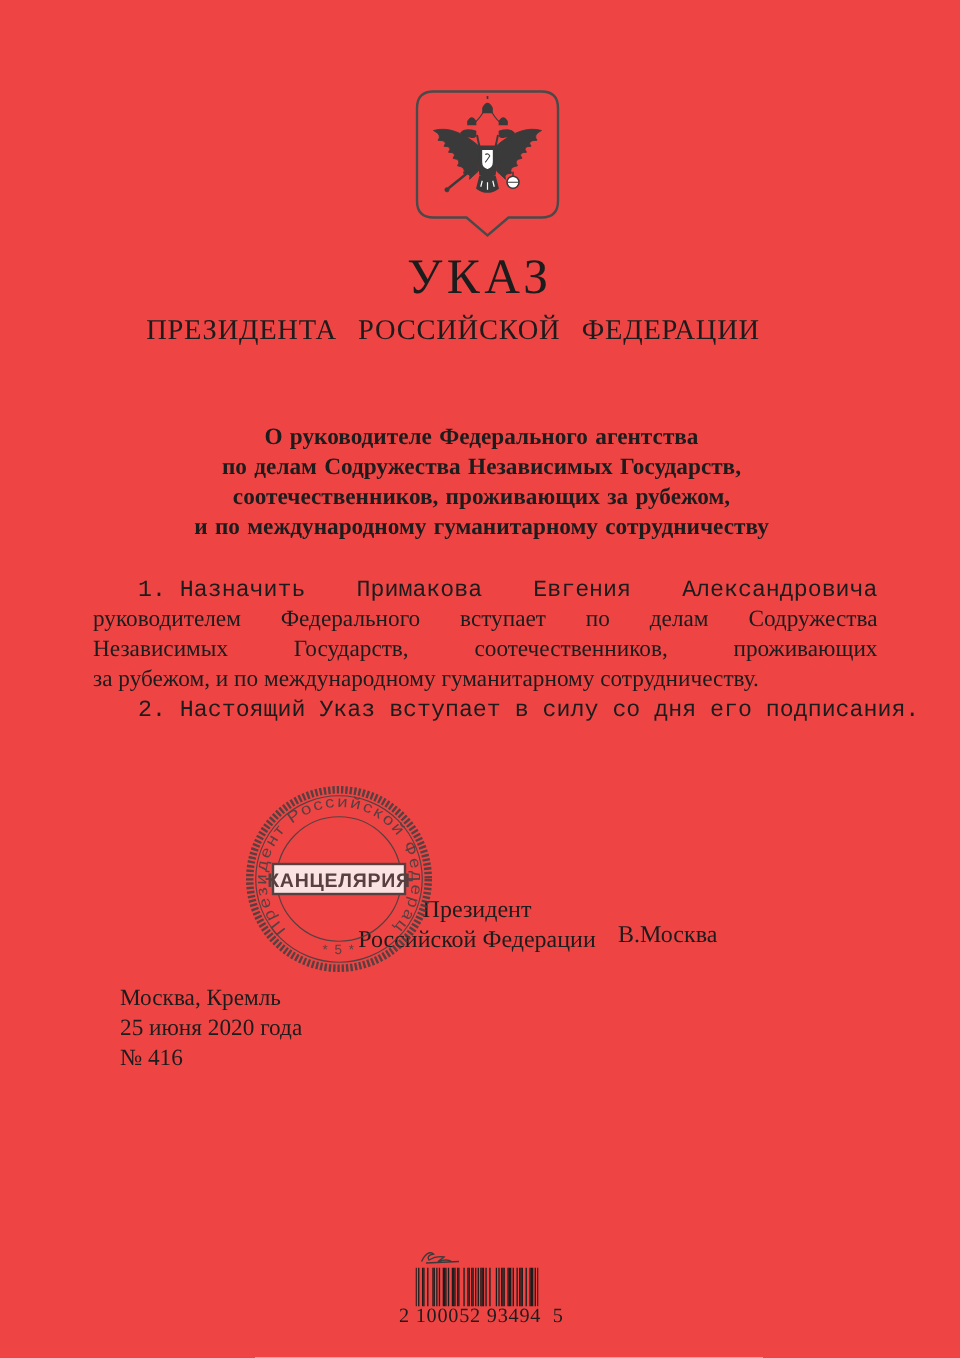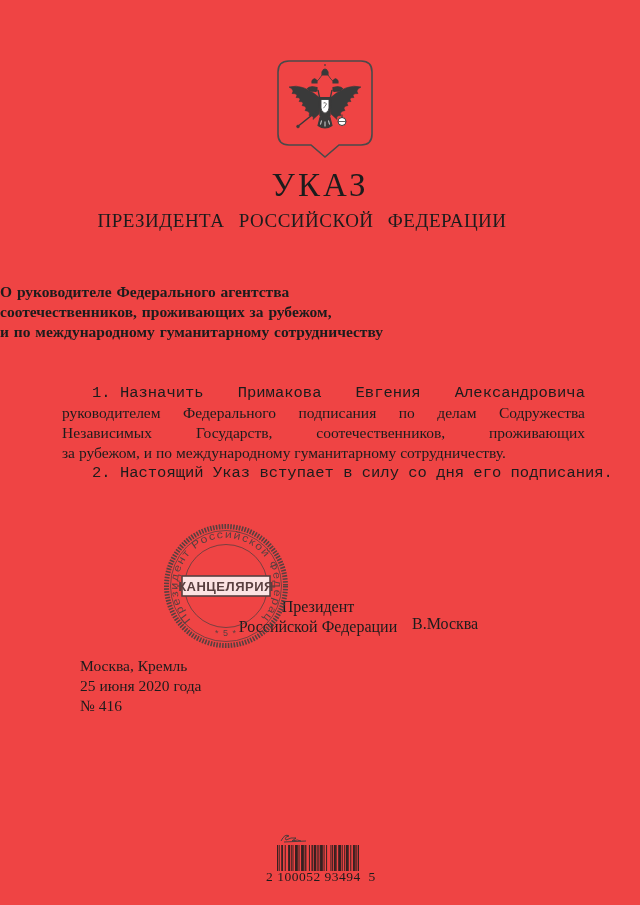--- a/index.html
+++ b/index.html
@@ -11,21 +11,21 @@
   .abs{position:absolute;}
 
   
   .crest{left:275px;top:58px;width:100px;height:102px;}
 
   
   .ukaz{left:0;top:167px;width:640px;text-align:center;
         font-size:33px;letter-spacing:3px;}
   .issuer{left:0;top:210px;width:604px;text-align:center;
         font-size:19px;letter-spacing:0.5px;word-spacing:9px;}
-  .subject{left:0;top:282px;width:610px;
+  .subject{left:16px;top:282px;width:610px;text-align:center;
         font-size:15.5px;font-weight:bold;line-height:20px;word-spacing:1px;}
 
   
   .body-text{left:62px;top:383px;width:523px;font-size:15.5px;line-height:20px;}
   .body-text .line{height:20px;white-space:nowrap;}
   .body-text .line.justify{display:flex;justify-content:space-between;}
   .body-text .line.indent{padding-left:30px;font-family:Liberation Mono, monospace;}
 
   
   .sig-role{left:232px;top:597px;width:172px;text-align:center;
@@ -74,35 +74,36 @@
       <line x1="13.2" y1="47.5" x2="20.8" y2="47.5" stroke-width="0.8"></line>
       <line x1="17" y1="43.5" x2="17" y2="40.5" stroke-width="1"></line>
     </g>
   </svg>
 
   <div class="abs ukaz">УКАЗ</div>
   <div class="abs issuer">ПРЕЗИДЕНТА РОССИЙСКОЙ ФЕДЕРАЦИИ</div>
 
   <div class="abs subject">
     <div>О руководителе Федерального агентства</div>
+    <div>по делам Содружества Независимых Государств,</div>
     <div>соотечественников, проживающих за рубежом,</div>
     <div>и по международному гуманитарному сотрудничеству</div>
   </div>
 
   <div class="abs body-text" id="body-text">
       <div class="line justify indent">
         <span>1. Назначить</span>
         <span>Примакова</span>
         <span>Евгения</span>
         <span>Александровича</span>
       </div>
       <div class="line justify">
         <span>руководителем</span>
         <span>Федерального</span>
-        <span>подписания</span>
+        <span>вступает</span>
         <span>по</span>
         <span>делам</span>
         <span>Содружества</span>
       </div>
       <div class="line justify">
         <span>Независимых</span>
         <span>Государств,</span>
         <span>соотечественников,</span>
         <span>проживающих</span>
       </div>

